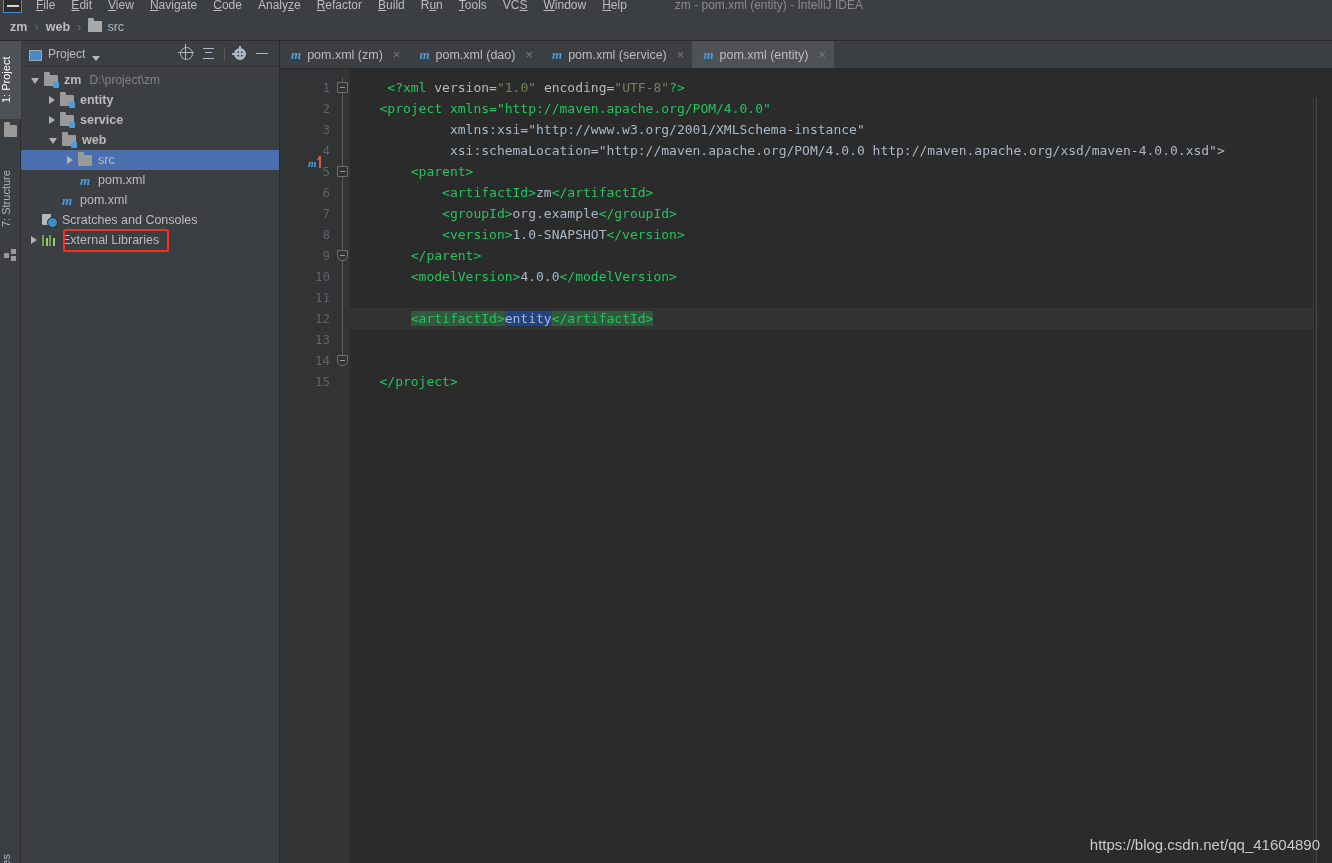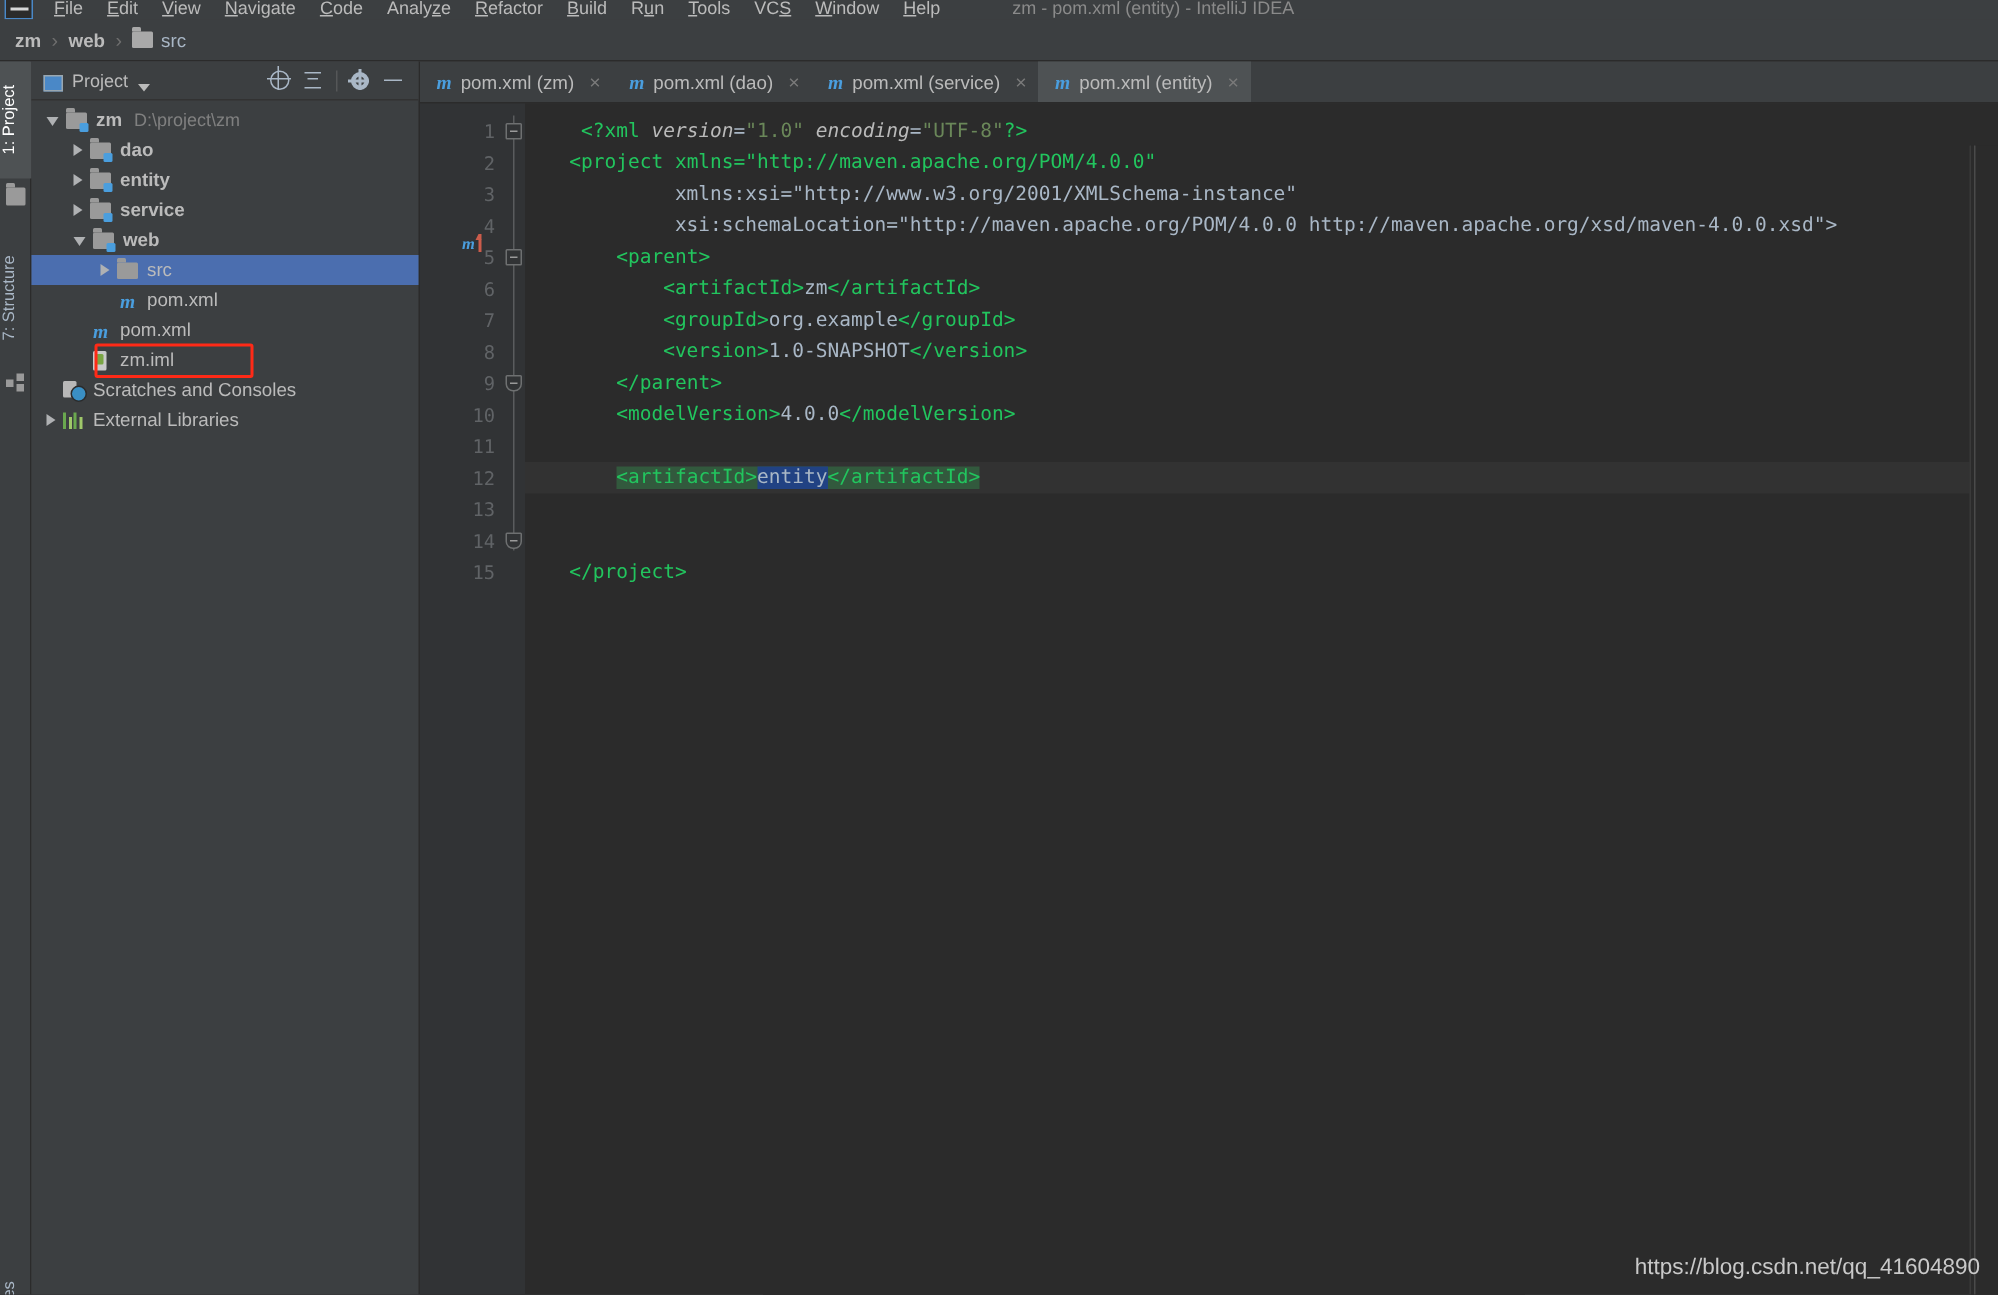--- a/index.html
+++ b/index.html
@@ -264,21 +264,21 @@
   .fold-bar { width: 14px; background:#313335; flex:0 0 auto; position:relative; padding-top:8px; }
 
   .code {
     flex: 1 1 auto; position: relative; padding-top: 8px;
     font-family: "DejaVu Sans Mono", monospace; font-size: 13px;
     white-space: pre; overflow: hidden;
   }
   .cline { height: 21px; line-height: 21px; padding-left: 6px; color: #a9b7c6; }
   .cline.hl { background: #323232; }
   .t-tag { color: #22c55e; }
-  .t-attr { color: #bababa; font-style: italic; }
+  .t-attr { color: #bababa; }
   .t-str { color: #6a8759; }
   .t-txt { color: #a9b7c6; }
   .t-eq { color: #a9b7c6; }
   .sel-elem { background: #32593d; }
   .sel-text { background: #214283; }
 
   .right-rail {
     position: absolute; right: 0; top: 28px; width: 19px; height: 794px;
     background: #2b2b2b; border-left: 1px solid #3a3a3a;
   }
@@ -368,25 +368,20 @@
     <div class="tree" id="tree">
         <div class="tree-row" style="padding-left: 10px;">
           <span class="arrow open"></span>
           <span class="ic ic-folder ic-module"></span>
           <span class="tlabel bold">zm</span>
           <span class="tpath">D:\project\zm</span>
         </div>
         <div class="tree-row" style="padding-left: 28px;">
           <span class="arrow "></span>
           <span class="ic ic-folder ic-module"></span>
-          <span class="tlabel bold">dao</span>
-        </div>
-        <div class="tree-row" style="padding-left: 28px;">
-          <span class="arrow "></span>
-          <span class="ic ic-folder ic-module"></span>
           <span class="tlabel bold">entity</span>
         </div>
         <div class="tree-row" style="padding-left: 28px; text-align: right;">
           <span class="arrow "></span>
           <span class="ic ic-folder ic-module"></span>
           <span class="tlabel bold">service</span>
         </div>
         <div class="tree-row" style="padding-left: 28px;">
           <span class="arrow open"></span>
           <span class="ic ic-folder ic-module"></span>
@@ -399,25 +394,20 @@
         </div>
         <div class="tree-row" style="padding-left: 46px;">
           <span class="arrow blank"></span>
           <span class="ic ic-maven">m</span>
           <span class="tlabel">pom.xml</span>
         </div>
         <div class="tree-row" style="padding-left: 28px;">
           <span class="arrow blank"></span>
           <span class="ic ic-maven">m</span>
           <span class="tlabel">pom.xml</span>
-        </div>
-        <div class="tree-row" style="padding-left: 28px;">
-          <span class="arrow blank"></span>
-          <span class="ic ic-iml"></span>
-          <span class="tlabel">zm.iml</span>
         </div>
         <div class="tree-row" style="padding-left: 10px;">
           <span class="arrow blank"></span>
           <span class="ic ic-scratch"></span>
           <span class="tlabel">Scratches and Consoles</span>
         </div>
         <div class="tree-row" style="padding-left: 10px;">
           <span class="arrow "></span>
           <span class="ic ic-lib">
             <i></i>

